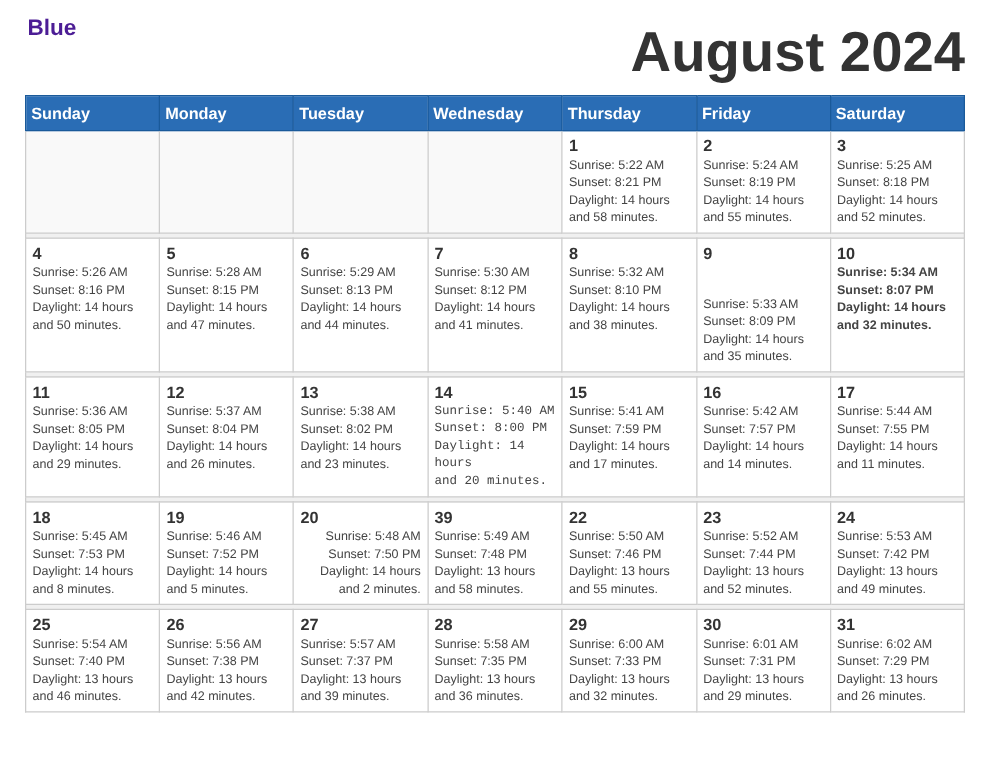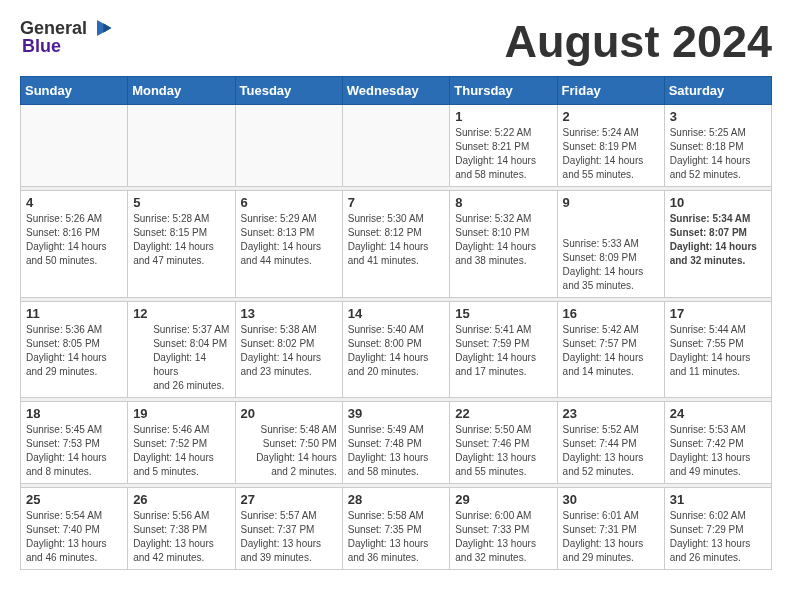--- a/index.html
+++ b/index.html
@@ -96,27 +96,20 @@
       padding: 0 !important;
       height: 4px !important;
     }
   </style>
 </head>
 <body>
 
 <div class="header-area">
   <div class="logo">
     <div style="display:flex;flex-direction:column;align-items:flex-start;">
-      <div style="display:flex;align-items:center;">
-        <span class="logo-text-general">General</span>
-        <svg class="logo-icon" viewBox="0 0 30 24" xmlns="http://www.w3.org/2000/svg">
-          <polygon points="10,2 28,12 10,22" fill="#2a6db5"></polygon>
-          <polygon points="18,6 28,12 18,18" fill="#1a4d8a"></polygon>
-        </svg>
-      </div>
       <span class="logo-text-blue" style="margin-top:-4px;margin-left:2px;">Blue</span>
     </div>
   </div>
   <div class="title-area">
     <div class="month-title">August 2024</div>
   </div>
 </div>
 
 <table class="calendar-table">
   <thead>
@@ -218,35 +211,35 @@
       <tr>
         <td>
           <span class="day-number">11</span>
           <div class="day-info" style="white-space: pre-line;">Sunrise: 5:36 AM
 Sunset: 8:05 PM
 Daylight: 14 hours
 and 29 minutes.</div>
         </td>
         <td>
           <span class="day-number">12</span>
-          <div class="day-info" style="white-space: pre-line; margin-left: 20px;">Sunrise: 5:37 AM
+          <div class="day-info" style="white-space: pre-line;">Sunrise: 5:37 AM
 Sunset: 8:04 PM
 Daylight: 14 hours
 and 26 minutes.</div>
         </td>
         <td>
           <span class="day-number">13</span>
           <div class="day-info" style="white-space: pre-line;">Sunrise: 5:38 AM
 Sunset: 8:02 PM
 Daylight: 14 hours
 and 23 minutes.</div>
         </td>
         <td>
           <span class="day-number">14</span>
-          <div class="day-info" style="white-space: pre-line;">Sunrise: 5:40 AM
+          <div class="day-info" style="white-space: pre-line; font-family: Liberation Mono, monospace;">Sunrise: 5:40 AM
 Sunset: 8:00 PM
 Daylight: 14 hours
 and 20 minutes.</div>
         </td>
         <td>
           <span class="day-number">15</span>
           <div class="day-info" style="white-space: pre-line;">Sunrise: 5:41 AM
 Sunset: 7:59 PM
 Daylight: 14 hours
 and 17 minutes.</div>

